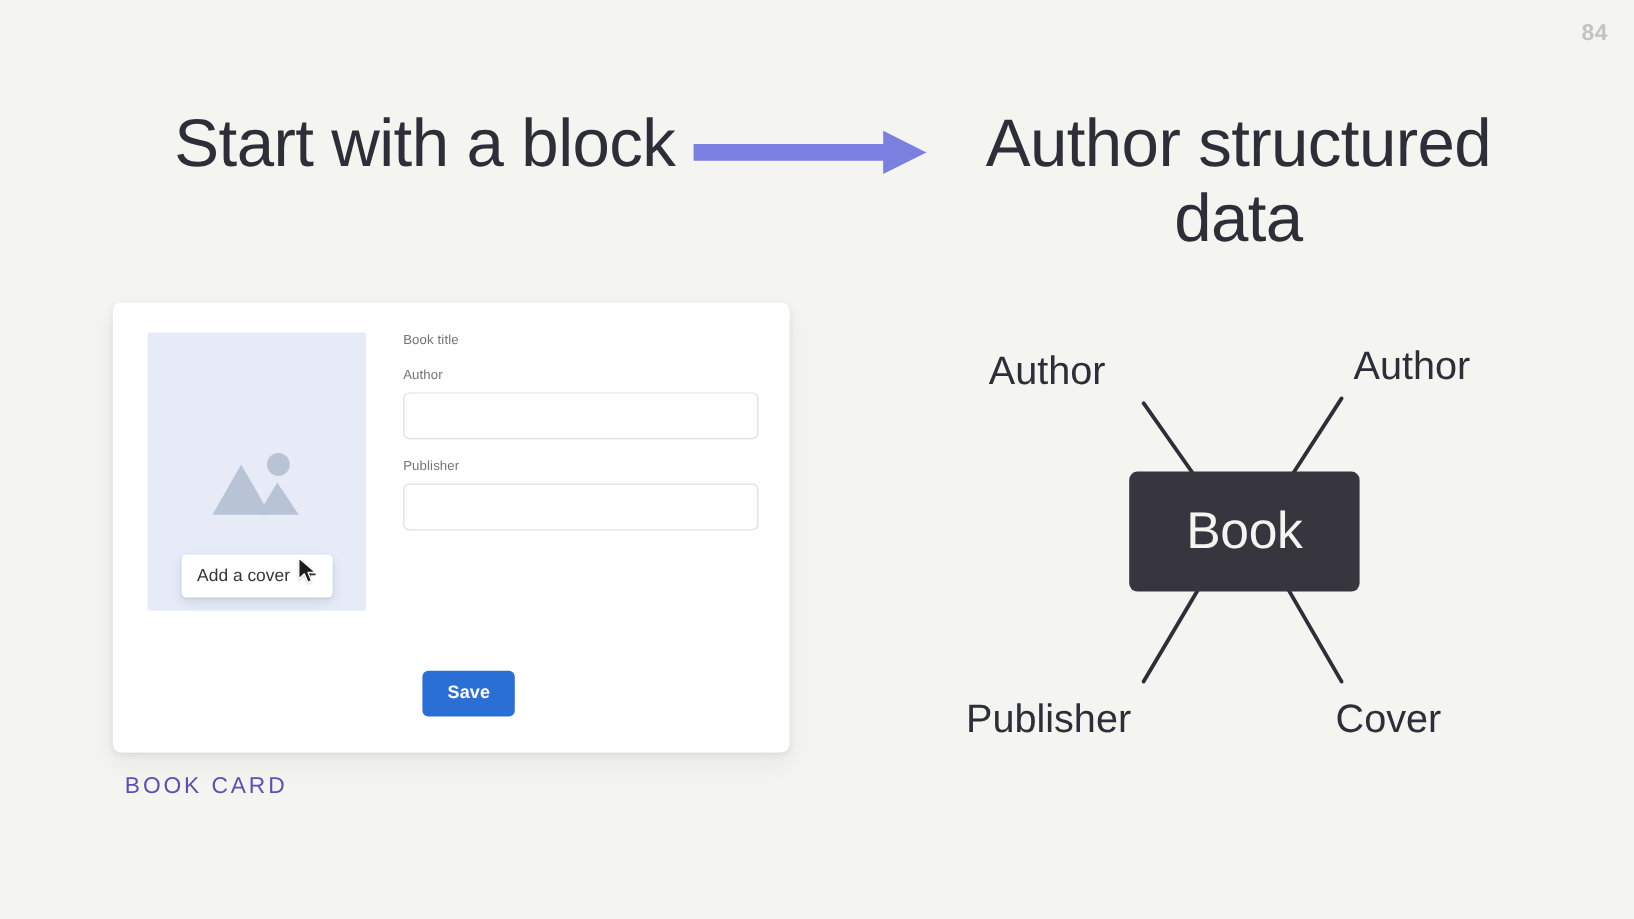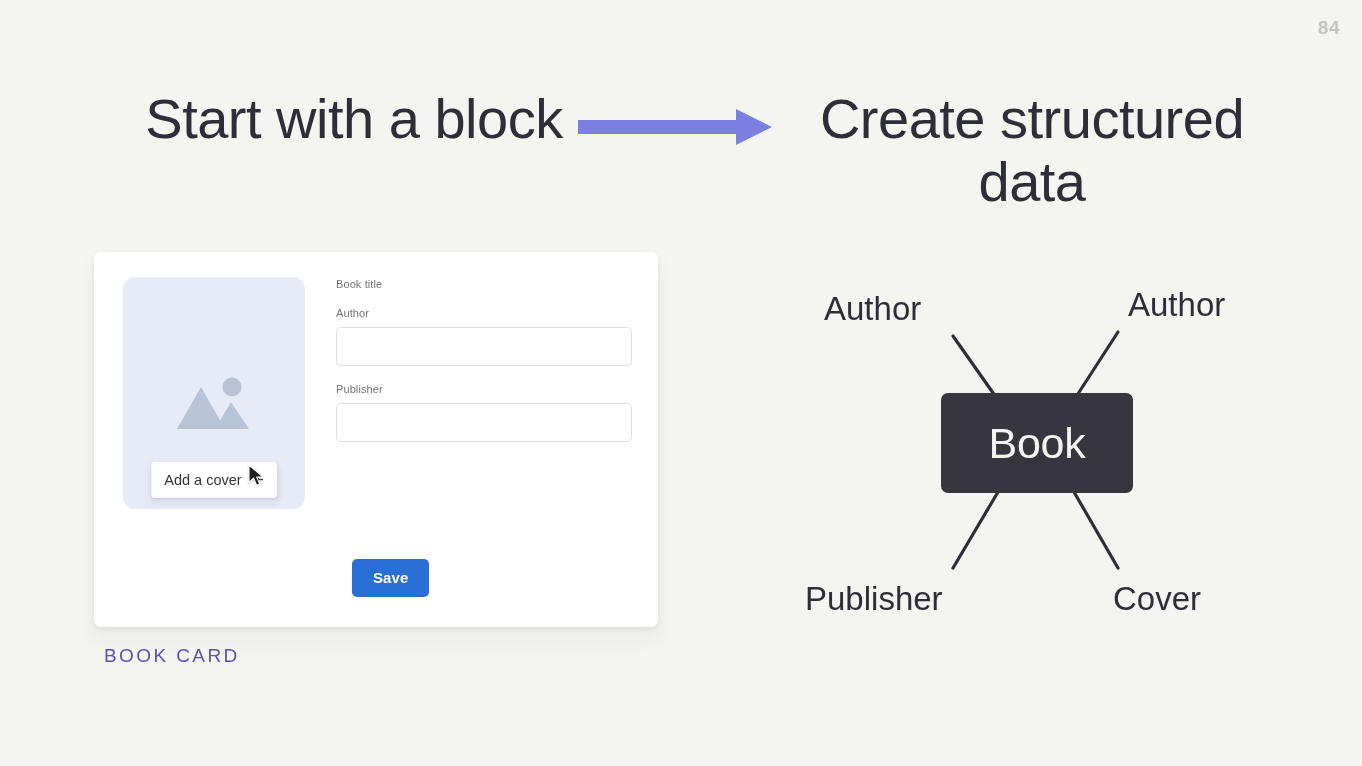--- a/index.html
+++ b/index.html
@@ -82,21 +82,21 @@
   }
 
   
   .cover {
     position: absolute;
     left: 29px;
     top: 25px;
     width: 182px;
     height: 232px;
     background: #e6ebf7;
-    border-radius: 12px;
+    border-radius: 2px;
   }
   .cover-icon {
     position: absolute;
     left: 50%;
     top: 96px;
     transform: translateX(-50%);
     width: 78px;
     height: 62px;
   }
   .add-cover-btn {
@@ -249,21 +249,21 @@
   <div class="page-number">84</div>
 
   <div class="heading heading-left">Start with a block</div>
 
   <div class="arrow">
     <svg width="198" height="42" viewBox="0 0 198 42" xmlns="http://www.w3.org/2000/svg">
       <path d="M2 14 L160 14 L160 3 L196 21 L160 39 L160 28 L2 28 Z" fill="#7b7fe0"></path>
     </svg>
   </div>
 
-  <div class="heading heading-right">Create structured data</div>
+  <div class="heading heading-right">Author structured data</div>
 
   <div class="card">
     <div class="card-inner">
 
       <div class="cover">
         <div class="cover-icon">
           <svg width="78" height="62" viewBox="0 0 78 62" xmlns="http://www.w3.org/2000/svg">
             <circle cx="57" cy="14" r="9.5" fill="#b9c3d6"></circle>
             <path d="M2 56 L26 14 L50 56 Z" fill="#b9c3d6"></path>
             <path d="M40 56 L56 29 L74 56 Z" fill="#b9c3d6"></path>

